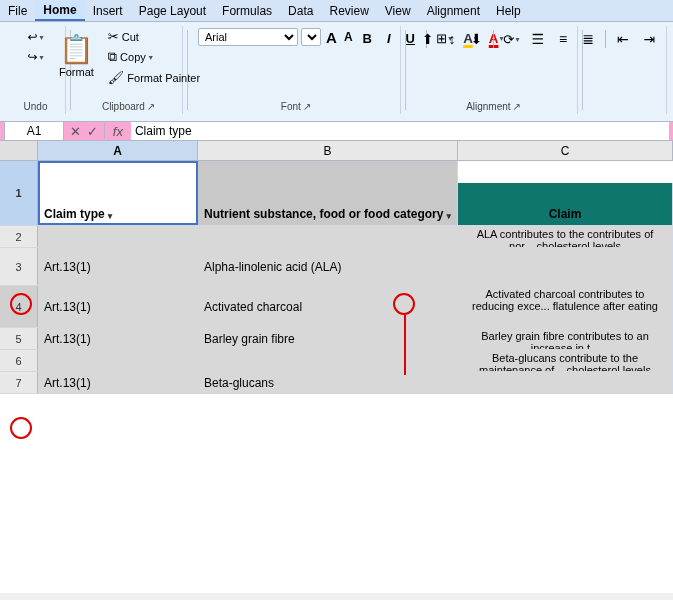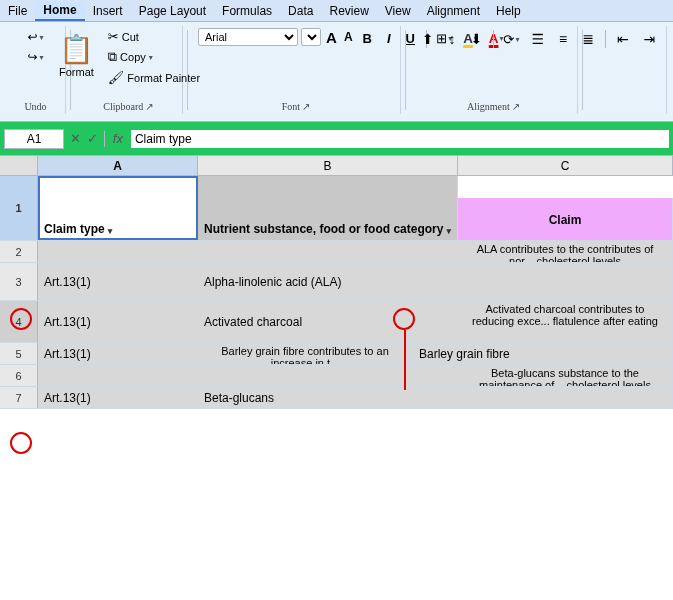--- a/index.html
+++ b/index.html
@@ -48,21 +48,20 @@
       min-width: 60px;
     }
 
     .ribbon-group-label {
       font-size: 10px;
       color: #444;
       margin-top: 14px;
       display: flex;
       align-items: center;
       gap: 2px;
-      font-family: Liberation Serif, serif;
     }
 
     .ribbon-group-content {
       display: flex;
       flex-direction: row;
       align-items: flex-start;
       gap: 2px;
     }
 
     .ribbon-group-row {
@@ -197,23 +196,23 @@
       font-size: 11px;
       padding: 2px 5px;
       border-radius: 2px;
       white-space: nowrap;
     }
 
     
     .formula-bar {
       display: flex;
       align-items: center;
-      background: #22c55e;
+      background: #f9a8d4;
       border-bottom: 1px solid #b0b8c8;
-      height: 34px;
+      height: 19px;
       padding: 0 4px;
     }
 
     .cell-ref {
       width: 60px;
       border: 1px solid #b0b8c8;
       padding: 2px 4px;
       font-size: 12px;
       background: white;
       text-align: center;
@@ -560,21 +559,21 @@
     <div class="sheet-row row-header-tall" style="height:65px;">
       <div class="row-num active selected">1</div>
       <div class="cell cell-a cell-header active-cell" style="justify-content:flex-start; align-items:flex-end; padding-bottom:4px; background:white;">
         <span>Claim type</span>
         <span class="filter-arrow">▾</span>
       </div>
       <div class="cell cell-b cell-header" style="justify-content:center; align-items:flex-end; text-align:center; padding-bottom:4px; font-weight:bold; background:#c8c8c8;">
         <span class="cell-b-wrap" style="white-space:normal; text-align:center;">Nutrient substance, food or food category</span>
         <span class="filter-arrow">▾</span>
       </div>
-      <div class="cell cell-c cell-header" style="justify-content:center; align-items:flex-end; padding-bottom:13px; background:#f0abfc;margin-top:22px;">
+      <div class="cell cell-c cell-header" style="justify-content:center; align-items:flex-end; padding-bottom:4px; background:#0f766e;margin-top:22px;">
         <span>Claim</span>
       </div>
     </div>
 
     <div class="sheet-row row-normal" style="height:22px;">
       <div class="row-num">2</div>
       <div class="cell cell-a"></div>
       <div class="cell cell-b"></div>
       <div class="cell cell-c" style="white-space:normal; font-size:11px; align-items:flex-start; padding-top:2px;">
         ALA contributes to the contributes of nor... cholesterol levels
@@ -593,32 +592,32 @@
       <div class="cell cell-a">Art.13(1)</div>
       <div class="cell cell-b">Activated charcoal</div>
       <div class="cell cell-c" style="white-space:normal; font-size:11px; align-items:flex-start; padding-top:2px;">
         Activated charcoal contributes to reducing exce... flatulence after eating
       </div>
     </div>
 
     <div class="sheet-row row-normal" style="height:22px;">
       <div class="row-num">5</div>
       <div class="cell cell-a">Art.13(1)</div>
+      <div class="cell cell-b">Barley grain fibre</div>
       <div class="cell cell-c" style="white-space:normal; font-size:11px;">
         Barley grain fibre contributes to an increase in t...
       </div>
-      <div class="cell cell-b">Barley grain fibre</div>
     </div>
 
     <div class="sheet-row row-normal" style="height:22px;">
       <div class="row-num">6</div>
       <div class="cell cell-a"></div>
       <div class="cell cell-b"></div>
       <div class="cell cell-c" style="white-space:normal; font-size:11px;">
-        Beta-glucans substance to the maintenance of... cholesterol levels
+        Beta-glucans contribute to the maintenance of... cholesterol levels
       </div>
     </div>
 
     <div class="sheet-row row-normal" style="height:22px;">
       <div class="row-num">7</div>
       <div class="cell cell-a">Art.13(1)</div>
       <div class="cell cell-b">Beta-glucans</div>
       <div class="cell cell-c"></div>
     </div>
 

